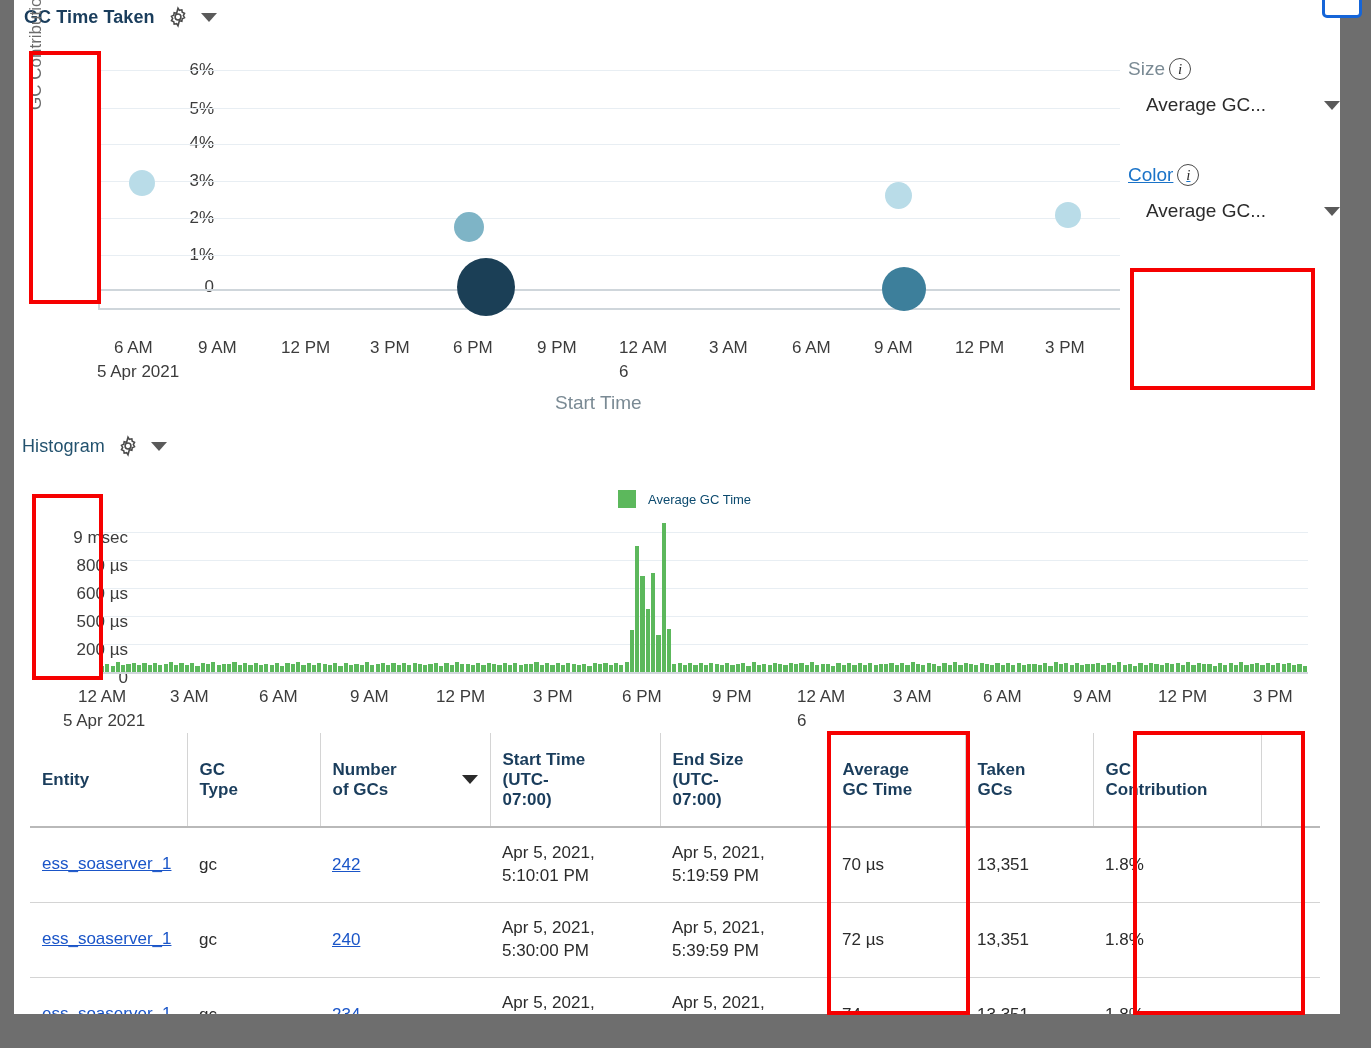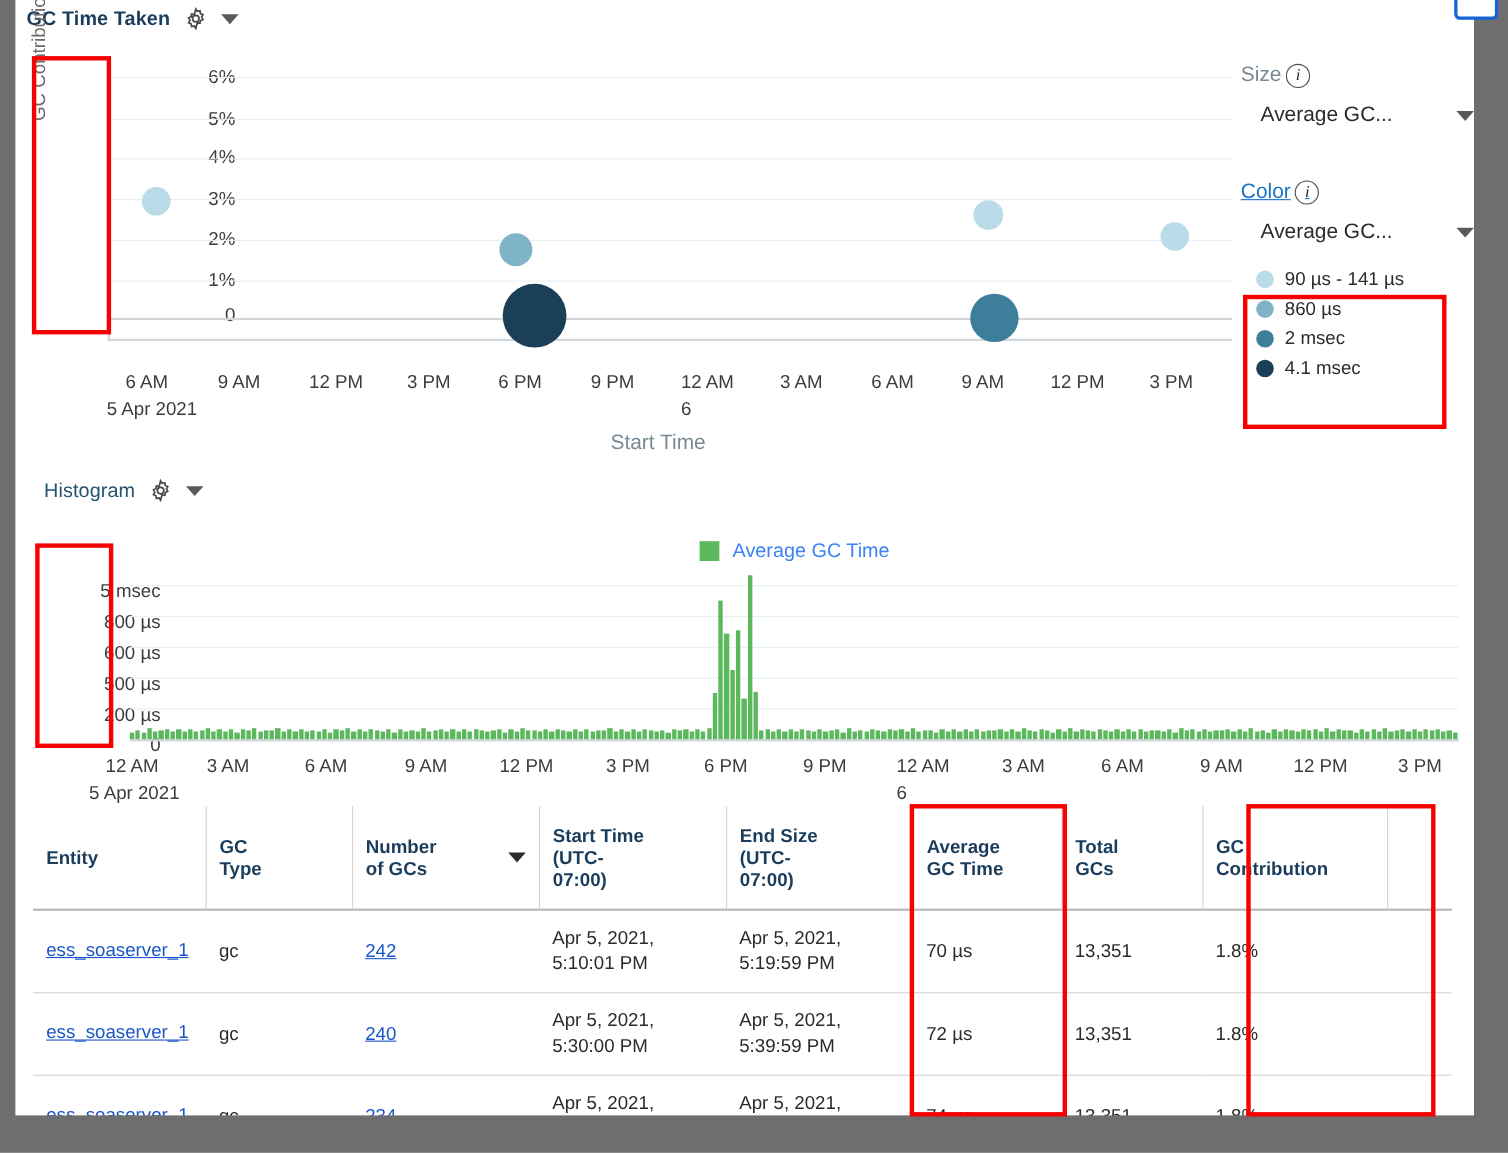--- a/index.html
+++ b/index.html
@@ -55,21 +55,21 @@
     font-style:italic; font-family:"Liberation Serif",serif; font-size:15px; color:#2b2b2b;
   }
   .ctrl-select { display:flex; align-items:center; justify-content:space-between; margin-top:14px; padding-left:18px; }
   .ctrl-select-val { font-size:19px; color:#2b2b2b; }
   .legend-list { margin-top:18px; padding-left:14px; }
   .legend-row { display:flex; align-items:center; gap:10px; height:27px; }
   .legend-dot { width:16px;height:16px;border-radius:50%; flex:0 0 16px; }
   .legend-txt { font-size:17px; color:#2b2b2b; white-space:nowrap; }
 
   
-  #hist-panel { position:absolute; left:18px; top:425px; width:1340px; height:300px; }
+  #hist-panel { position:absolute; left:0; top:425px; width:1340px; height:300px; }
   #hist-hdr { position:absolute; left:22px; top:10px; }
   #hist-legend { position:absolute; left:618px; top:65px; display:flex; align-items:center; gap:12px; }
   .legend-sq { width:18px;height:18px;background:#5cb85c; }
   #hist-plot { position:absolute; left:100px; top:97px; width:1208px; height:172px; }
   .hylab { position:absolute; right:1212px; font-size:17px; color:#3c3c3c; text-align:right; width:80px; white-space:nowrap; }
   .bar { position:absolute; bottom:0; background:#5cb85c; width:5px; }
 
   
   #table-wrap { position:absolute; left:30px; top:733px; width:1290px; }
   table { border-collapse:collapse; width:1290px; table-layout:fixed; }
@@ -168,58 +168,40 @@
 
     <div class="ctrl-label link" style="margin-top:48px">
       <span>Color</span>
       <span class="iinfo" style="text-decoration:none">i</span>
     </div>
     <div class="ctrl-select">
       <span class="ctrl-select-val">Average GC...</span>
       <span class="caret"></span>
     </div>
 
-    <div class="legend-list">
-      <div class="legend-row">
-        <span class="legend-dot" style="background:#b9dce8"></span>
-        <span class="legend-txt">90 µs - 141 µs</span>
-      </div>
-      <div class="legend-row">
-        <span class="legend-dot" style="background:#7eb4c6"></span>
-        <span class="legend-txt">860 µs</span>
-      </div>
-      <div class="legend-row">
-        <span class="legend-dot" style="background:#3d7f9b"></span>
-        <span class="legend-txt">2 msec</span>
-      </div>
-      <div class="legend-row">
-        <span class="legend-dot" style="background:#1b3f56"></span>
-        <span class="legend-txt">4.1 msec</span>
-      </div>
-    </div>
   </div>
 
   <div id="hist-panel">
     <div id="hist-hdr" class="panel-hdr">
       <span class="panel-title" style="font-weight:normal;color:#23526e">Histogram</span>
       <span class="gear">
         <svg viewBox="0 0 24 24" width="22" height="22" fill="none" stroke="#4a4a4a" stroke-width="1.7">
           <circle cx="12" cy="12" r="3.2"></circle>
           <path d="M12 2.4l1.5 2.3 2.7-.5.4 2.7 2.5 1.1-1.3 2.4 1.3 2.4-2.5 1.1-.4 2.7-2.7-.5L12 21.6l-1.5-2.3-2.7.5-.4-2.7-2.5-1.1 1.3-2.4-1.3-2.4 2.5-1.1.4-2.7 2.7.5z"></path>
         </svg>
       </span>
       <span class="caret"></span>
     </div>
 
     <div id="hist-legend">
       <span class="legend-sq"></span>
-      <span style="font-size:18px;color:#3b82f6">Average GC Time</span>
-    </div>
-
-    <div class="hylab" style="top:103px">5 msec</div>
+      <span style="font-size:13px;color:#0c4a6e">Average GC Time</span>
+    </div>
+
+    <div class="hylab" style="top:103px">9 msec</div>
     <div class="hylab" style="top:131px">800 µs</div>
     <div class="hylab" style="top:159px">600 µs</div>
     <div class="hylab" style="top:187px">500 µs</div>
     <div class="hylab" style="top:215px">200 µs</div>
     <div class="hylab" style="top:243px">0</div>
 
     <div id="hist-plot">
       <div class="grid-line" style="top:10px"></div>
       <div class="grid-line" style="top:38px"></div>
       <div class="grid-line" style="top:66px"></div>
@@ -515,21 +497,21 @@
           <th>
             <div>End Size</div>
             <div>(UTC-</div>
             <div>07:00)</div>
           </th>
           <th>
             <div>Average</div>
             <div>GC Time</div>
           </th>
           <th>
-            <div>Total</div>
+            <div>Taken</div>
             <div>GCs</div>
           </th>
           <th>
             <div>GC</div>
             <div>Contribution</div>
           </th>
           <th style="border-right:none"></th>
         </tr>
       </thead>
       <tbody id="tbody">

